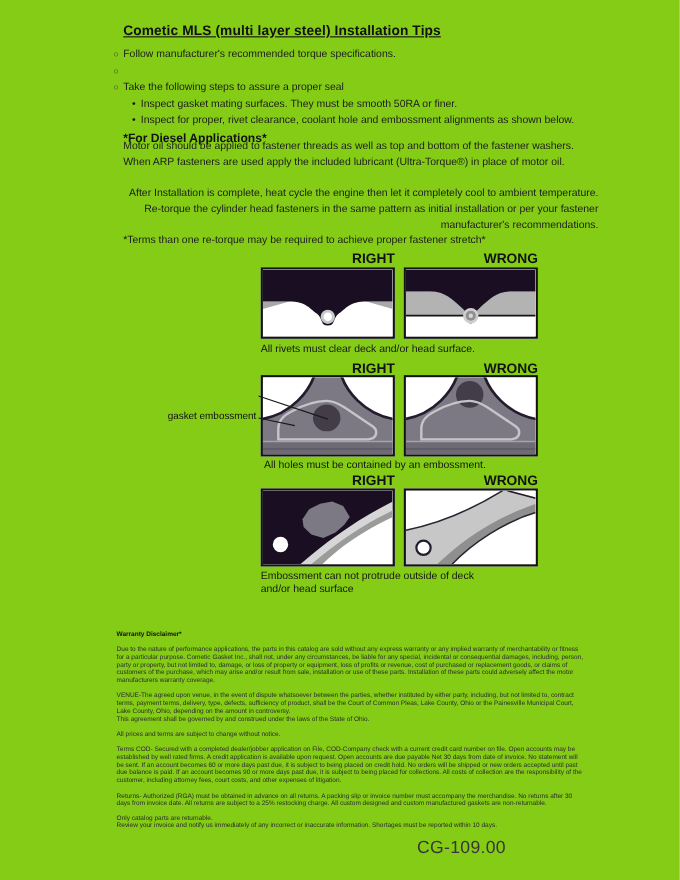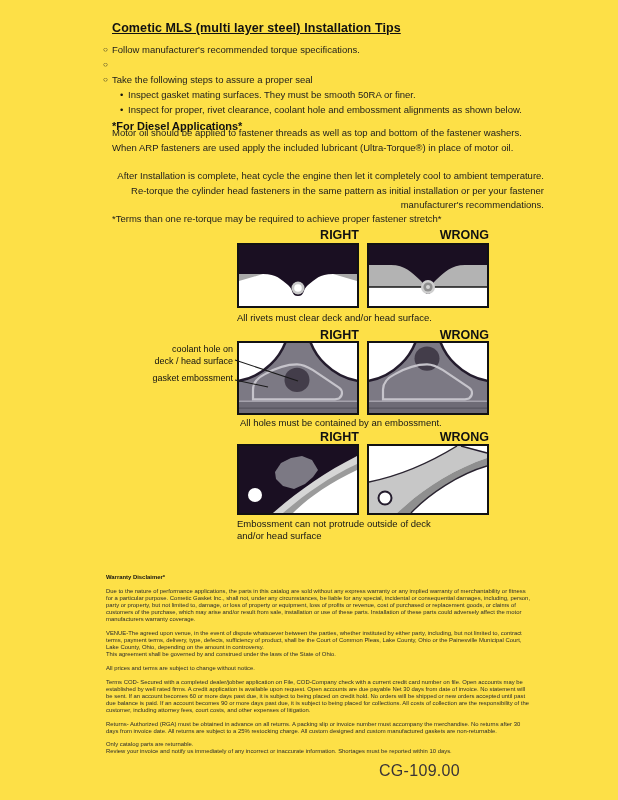--- a/index.html
+++ b/index.html
@@ -1,19 +1,19 @@
 <!DOCTYPE html>
 <html><head>
 <meta charset="utf-8">
 <style>
   * { margin:0; padding:0; box-sizing:border-box; }
   html,body { background:#e8e8e8; }
   .page {
     position:relative; width:618px; height:800px; margin:0 auto;
-    background:#fde047; overflow:hidden;
+    background:#84cc16; overflow:hidden;
     font-family:"Liberation Sans", sans-serif; color:#1c1c1c;padding-left:40px;
   }
   .abs { position:absolute; }
   .title {
     font-size:12.5px; font-weight:bold; text-decoration:underline;
     letter-spacing:.1px; color:#111;
   }
   .bullets { font-size:9.5px; line-height:15px; }
   .b-row { display:flex; }
   .b-mark { width:9px; font-size:8px; line-height:15px; color:#222; flex:0 0 9px; }
@@ -91,22 +91,20 @@
       <circle cx="59" cy="42" r="4.6" fill="#8f8f8f"></circle>
       <circle cx="59" cy="42" r="2" fill="#d6d6d6"></circle>
     </svg>
   </div>
 
   <div class="abs caption" style="left:237px; top:312px;">All rivets must clear deck and/or head surface.</div>
 
   <div class="abs rw-label" style="left:237px; top:328px;">RIGHT</div>
   <div class="abs rw-label" style="left:367px; top:328px;">WRONG</div>
 
-  <div class="abs side-label pre" style="left:100px; top:343px;">coolant hole on
-deck / head surface</div>
   <div class="abs side-label" style="left:100px; top:372px;">gasket embossment</div>
 
   <div class="abs dbox" style="left:237px; top:341px; height:74px;">
     <svg viewBox="0 0 118 72" preserveAspectRatio="none">
       <rect width="118" height="72" fill="#7c7984"></rect>
       <circle cx="-12" cy="-22" r="62" fill="#ffffff" stroke="#241c2d" stroke-width="2.5"></circle>
       <circle cx="130" cy="-22" r="62" fill="#ffffff" stroke="#241c2d" stroke-width="2.5"></circle>
       <rect y="60" width="118" height="12" fill="#6e6b76"></rect>
       <line x1="0" y1="60" x2="118" y2="60" stroke="#a5a2ac" stroke-width="1.5"></line>
       <line x1="0" y1="67" x2="118" y2="67" stroke="#524f5a" stroke-width="1"></line>

